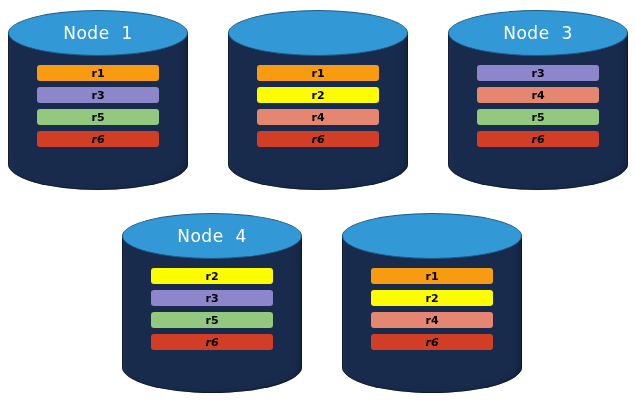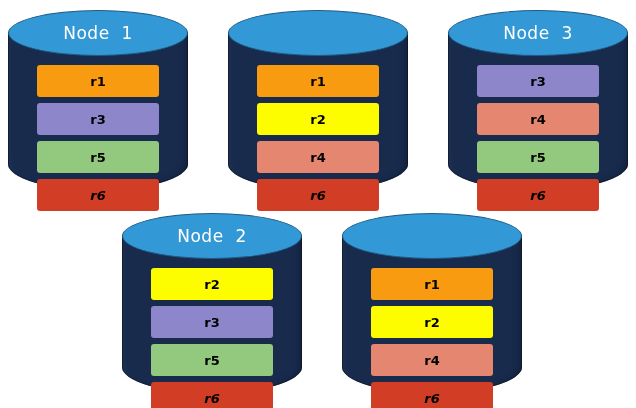--- a/index.html
+++ b/index.html
@@ -84,27 +84,27 @@
 
   .replica-list {
     position: absolute;
     left: 29px;
     top: 55px;
     width: 122px;
     z-index: 2;
   }
 
   .replica {
-    height: 32px;
+    height: 16px;
     margin-bottom: 6px;
     border-radius: 3px;
     display: flex;
     align-items: center;
     justify-content: center;
-    font-size: 13px;
+    font-size: 11px;
     font-weight: bold;
     color: #000000;
     line-height: 1;
   }
   .replica:last-child { margin-bottom: 0; font-style: italic; }
 </style>
 </head>
 <body>
 
 <div id="diagram">
@@ -136,21 +136,21 @@
       <div class="replica-list">
         <div class="replica" style="background: rgb(142, 134, 203);">r3</div>
         <div class="replica" style="background: rgb(229, 134, 113);">r4</div>
         <div class="replica" style="background: rgb(146, 201, 127);">r5</div>
         <div class="replica" style="background: rgb(209, 62, 37);">r6</div>
       </div>
     </div>
     <div class="node" style="left: 122px; top: 213px;">
       <div class="cyl-body"></div>
       <div class="cyl-top"></div>
-      <div class="node-title">Node  2</div>
+      <div class="node-title">Node  4</div>
       <div class="replica-list">
         <div class="replica" style="background: rgb(253, 253, 0);">r2</div>
         <div class="replica" style="background: rgb(142, 134, 203);">r3</div>
         <div class="replica" style="background: rgb(146, 201, 127);">r5</div>
         <div class="replica" style="background: rgb(209, 62, 37);">r6</div>
       </div>
     </div>
     <div class="node" style="left: 342px; top: 213px;">
       <div class="cyl-body"></div>
       <div class="cyl-top"></div>

